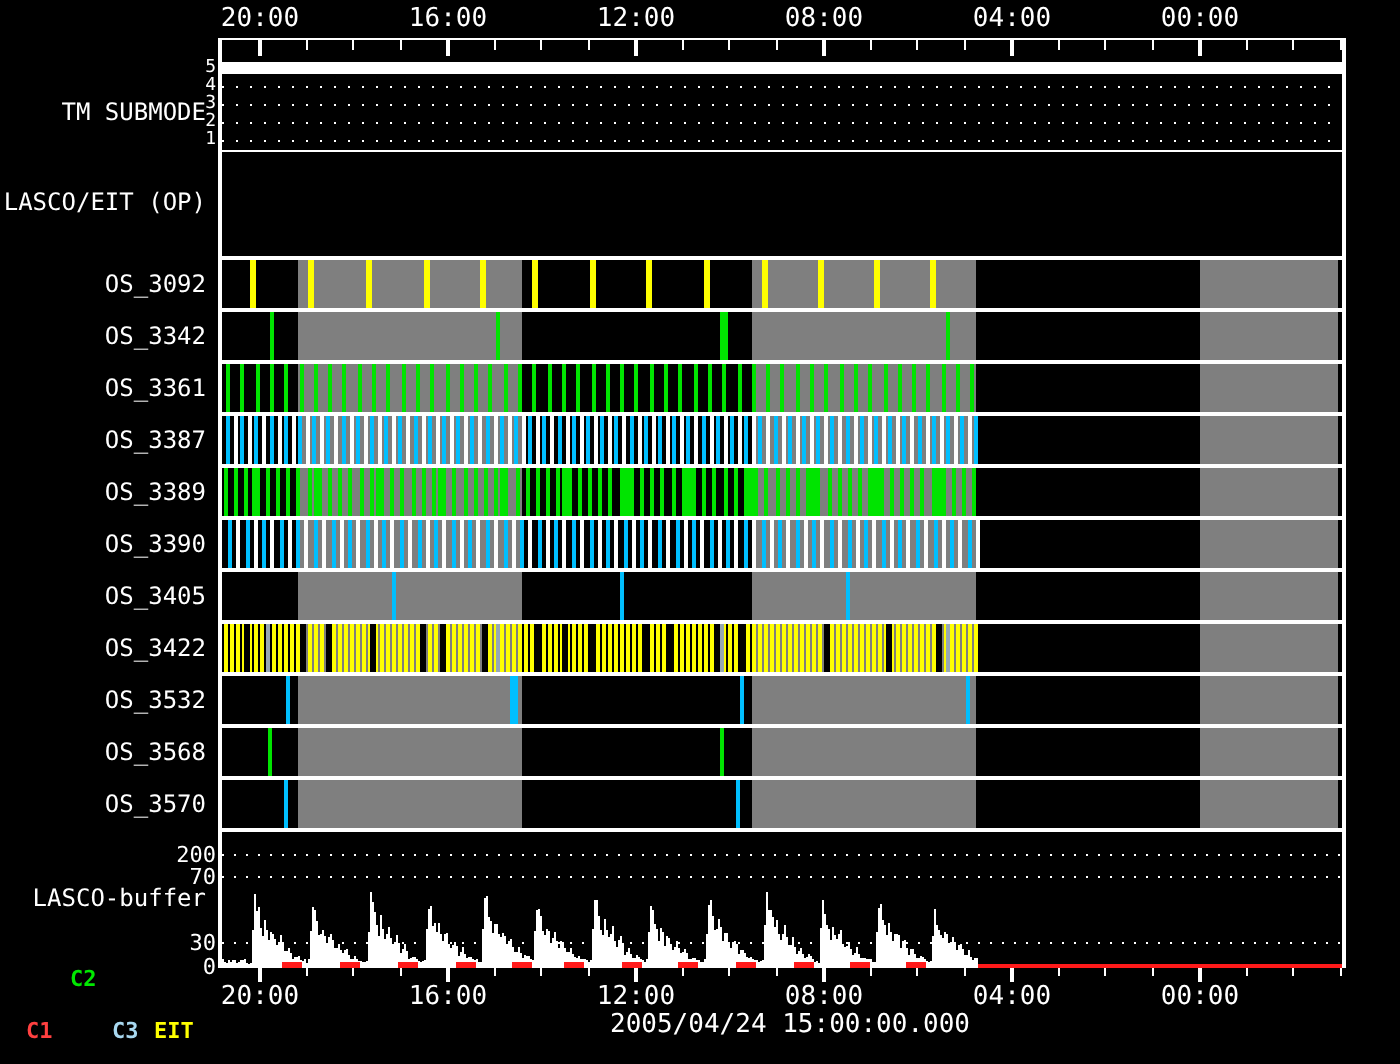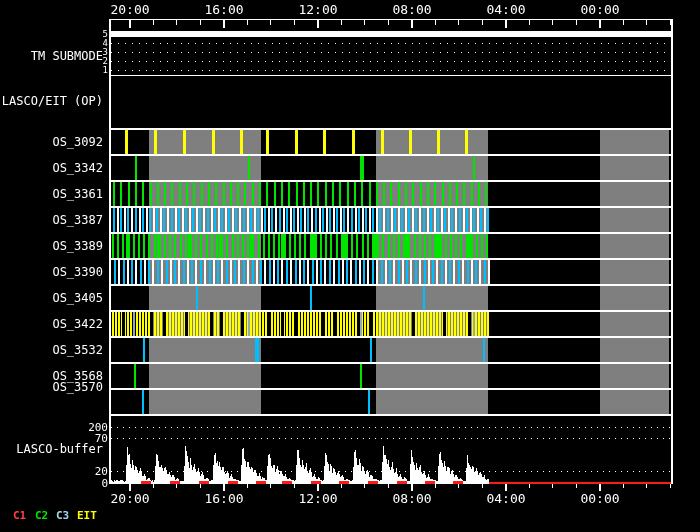--- a/index.html
+++ b/index.html
@@ -11,20 +11,21 @@
   #buffer-label{right:597px;top:442px;font-size:12px;}
   #date-label{left:305px;top:505px;font-size:13px;text-align:left;}
 </style>
 </head>
 <body>
 
 <div id="screen">
   <div class="lbl" id="tm-label">TM SUBMODE</div>
   <div class="lbl" id="op-label">LASCO/EIT (OP)</div>
   <div class="lbl" id="buffer-label">LASCO-buffer</div>
+  <div class="lbl" id="date-label">2005/04/24 15:00:00.000</div>
 <div style="position: absolute; left: 109px; top: 19px; width: 2px; height: 465px; background: rgb(255, 255, 255);"></div>
     <div style="position: absolute; left: 671px; top: 19px; width: 2px; height: 465px; background: rgb(255, 255, 255);"></div>
     <div style="position: absolute; left: 109px; top: 19px; width: 564px; height: 1px; background: rgb(255, 255, 255);"></div>
     <div style="position: absolute; left: 109px; top: 75px; width: 564px; height: 1px; background: rgb(255, 255, 255);"></div>
     <div style="position: absolute; left: 109px; top: 128px; width: 564px; height: 2px; background: rgb(255, 255, 255);"></div>
     <div style="position: absolute; left: 109px; top: 483px; width: 564px; height: 1px; background: rgb(255, 255, 255);"></div>
     <div style="position: absolute; left: 129px; top: 20px; width: 2px; height: 8px; background: rgb(255, 255, 255);"></div>
     <div style="position: absolute; left: 129px; top: 484px; width: 2px; height: 7px; background: rgb(255, 255, 255);"></div>
     <div style="position: absolute; left: 152.5px; top: 20px; width: 1px; height: 5px; background: rgb(255, 255, 255);"></div>
     <div style="position: absolute; left: 152.5px; top: 484px; width: 1px; height: 4px; background: rgb(255, 255, 255);"></div>
@@ -646,41 +647,41 @@
     <div style="position: absolute; left: 134px; top: 364px; width: 2px; height: 24px; background: rgb(0, 228, 0);"></div>
     <div style="position: absolute; left: 360px; top: 364px; width: 2px; height: 24px; background: rgb(0, 228, 0);"></div>
     <div style="position: absolute; left: 109px; top: 388px; width: 564px; height: 2px; background: rgb(255, 255, 255);"></div>
     <div style="position: absolute; right: 597px; top: 369px; font-size: 12px; text-align: right;">OS_3568</div>
     <div style="position: absolute; left: 149px; top: 390px; width: 112px; height: 24px; background: rgb(127, 127, 127);"></div>
     <div style="position: absolute; left: 376px; top: 390px; width: 112px; height: 24px; background: rgb(127, 127, 127);"></div>
     <div style="position: absolute; left: 600px; top: 390px; width: 69px; height: 24px; background: rgb(127, 127, 127);"></div>
     <div style="position: absolute; left: 142px; top: 390px; width: 2px; height: 24px; background: rgb(0, 191, 255);"></div>
     <div style="position: absolute; left: 368px; top: 390px; width: 2px; height: 24px; background: rgb(0, 191, 255);"></div>
     <div style="position: absolute; left: 109px; top: 414px; width: 564px; height: 2px; background: rgb(255, 255, 255);"></div>
-    <div style="position: absolute; right: 597px; top: 380px; font-size: 12px; text-align: right;">OS_3570</div>
+    <div style="position: absolute; right: 597px; top: 395px; font-size: 12px; text-align: right;">OS_3570</div>
     <div style="position: absolute; left: 111px; top: 427px; width: 560px; height: 1px; background-image: repeating-linear-gradient(to right, rgb(255, 255, 255) 0px, rgb(255, 255, 255) 1px, transparent 1px, transparent 6px);"></div>
     <div style="position: absolute; left: 111px; top: 438px; width: 560px; height: 1px; background-image: repeating-linear-gradient(to right, rgb(255, 255, 255) 0px, rgb(255, 255, 255) 1px, transparent 1px, transparent 6px);"></div>
     <div style="position: absolute; left: 111px; top: 471px; width: 560px; height: 1px; background-image: repeating-linear-gradient(to right, rgb(255, 255, 255) 0px, rgb(255, 255, 255) 1px, transparent 1px, transparent 6px);"></div>
     <div style="position: absolute; right: 592px; top: 421px; font-size: 11px;">200</div>
     <div style="position: absolute; right: 592px; top: 432px; font-size: 11px;">70</div>
-    <div style="position: absolute; right: 592px; top: 465px; font-size: 11px;">20</div>
+    <div style="position: absolute; right: 592px; top: 465px; font-size: 11px;">30</div>
     <div style="position: absolute; right: 592px; top: 477px; font-size: 11px;">0</div>
     <svg width="700" height="532" style="position: absolute; left: 0px; top: 0px; pointer-events: none;">
       <path d="M111,483 L111,479.5 L112,479.5 L112,481.1 L113,481.1 L113,481.6 L114,481.6 L114,480.0 L115,480.0 L115,480.8 L116,480.8 L116,480.0 L117,480.0 L117,479.8 L118,479.8 L118,481.3 L119,481.3 L119,481.0 L120,481.0 L120,480.0 L121,480.0 L121,480.2 L122,480.2 L122,479.6 L123,479.6 L123,481.4 L124,481.4 L124,481.8 L125,481.8 L125,481.3 L126,481.3 L126,464.9 L127,464.9 L127,446.8 L128,446.8 L128,455.3 L129,455.3 L129,453.7 L130,453.7 L130,463.8 L131,463.8 L131,467.8 L132,467.8 L132,460.2 L133,460.2 L133,465.1 L134,465.1 L134,470.0 L135,470.0 L135,466.0 L136,466.0 L136,467.1 L137,467.1 L137,469.7 L138,469.7 L138,472.5 L139,472.5 L139,470.8 L140,470.8 L140,467.7 L141,467.7 L141,472.1 L142,472.1 L142,475.6 L143,475.6 L143,475.6 L144,475.6 L144,474.0 L145,474.0 L145,476.3 L146,476.3 L146,479.5 L147,479.5 L147,478.7 L148,478.7 L148,478.3 L149,478.3 L149,478.1 L150,478.1 L150,479.8 L151,479.8 L151,480.5 L152,480.5 L152,479.7 L153,479.7 L153,481.5 L154,481.5 L154,479.6 L155,479.6 L155,465.6 L156,465.6 L156,453.5 L157,453.5 L157,455.0 L158,455.0 L158,460.6 L159,460.6 L159,467.4 L160,467.4 L160,467.2 L161,467.2 L161,465.2 L162,465.2 L162,468.1 L163,468.1 L163,471.4 L164,471.4 L164,468.4 L165,468.4 L165,467.1 L166,467.1 L166,470.1 L167,470.1 L167,474.0 L168,474.0 L168,473.8 L169,473.8 L169,471.9 L170,471.9 L170,475.0 L171,475.0 L171,476.7 L172,476.7 L172,475.2 L173,475.2 L173,474.6 L174,474.6 L174,477.3 L175,477.3 L175,479.6 L176,479.6 L176,479.4 L177,479.4 L177,478.2 L178,478.2 L178,479.4 L179,479.4 L179,480.5 L180,480.5 L180,480.5 L181,480.5 L181,481.1 L182,481.1 L182,481.1 L183,481.1 L183,480.7 L184,480.7 L184,466.0 L185,466.0 L185,446.1 L186,446.1 L186,451.0 L187,451.0 L187,455.8 L188,455.8 L188,462.4 L189,462.4 L189,468.1 L190,468.1 L190,457.6 L191,457.6 L191,464.5 L192,464.5 L192,469.6 L193,469.6 L193,467.2 L194,467.2 L194,463.7 L195,463.7 L195,469.0 L196,469.0 L196,472.1 L197,472.1 L197,471.1 L198,471.1 L198,467.5 L199,467.5 L199,471.6 L200,471.6 L200,476.3 L201,476.3 L201,474.3 L202,474.3 L202,472.2 L203,472.2 L203,475.3 L204,475.3 L204,479.4 L205,479.4 L205,478.9 L206,478.9 L206,478.3 L207,478.3 L207,478.4 L208,478.4 L208,479.3 L209,479.3 L209,480.6 L210,480.6 L210,481.0 L211,481.0 L211,480.4 L212,480.4 L212,480.1 L213,480.1 L213,464.7 L214,464.7 L214,454.5 L215,454.5 L215,453.1 L216,453.1 L216,462.9 L217,462.9 L217,461.4 L218,461.4 L218,465.9 L219,465.9 L219,461.5 L220,461.5 L220,467.0 L221,467.0 L221,470.4 L222,470.4 L222,467.1 L223,467.1 L223,466.5 L224,466.5 L224,472.0 L225,472.0 L225,473.8 L226,473.8 L226,472.6 L227,472.6 L227,470.8 L228,470.8 L228,472.9 L229,472.9 L229,477.8 L230,477.8 L230,475.8 L231,475.8 L231,473.5 L232,473.5 L232,477.1 L233,477.1 L233,479.2 L234,479.2 L234,478.5 L235,478.5 L235,478.6 L236,478.6 L236,479.6 L237,479.6 L237,480.0 L238,480.0 L238,479.5 L239,479.5 L239,481.0 L240,481.0 L240,481.1 L241,481.1 L241,464.6 L242,464.6 L242,449.0 L243,449.0 L243,447.9 L244,447.9 L244,458.6 L245,458.6 L245,460.6 L246,460.6 L246,466.5 L247,466.5 L247,461.8 L248,461.8 L248,462.2 L249,462.2 L249,467.2 L250,467.2 L250,468.5 L251,468.5 L251,466.5 L252,466.5 L252,468.1 L253,468.1 L253,472.0 L254,472.0 L254,470.3 L255,470.3 L255,469.6 L256,469.6 L256,473.4 L257,473.4 L257,476.2 L258,476.2 L258,475.9 L259,475.9 L259,473.3 L260,473.3 L260,476.3 L261,476.3 L261,479.2 L262,479.2 L262,477.4 L263,477.4 L263,477.9 L264,477.9 L264,478.1 L265,478.1 L265,479.5 L266,479.5 L266,480.0 L267,480.0 L267,465.5 L268,465.5 L268,454.8 L269,454.8 L269,454.3 L270,454.3 L270,457.9 L271,457.9 L271,465.6 L272,465.6 L272,467.7 L273,467.7 L273,464.5 L274,464.5 L274,465.3 L275,465.3 L275,471.7 L276,471.7 L276,469.2 L277,469.2 L277,466.2 L278,466.2 L278,470.4 L279,470.4 L279,474.1 L280,474.1 L280,470.6 L281,470.6 L281,471.1 L282,471.1 L282,474.2 L283,474.2 L283,476.1 L284,476.1 L284,475.8 L285,475.8 L285,474.0 L286,474.0 L286,477.0 L287,477.0 L287,478.7 L288,478.7 L288,479.1 L289,479.1 L289,477.9 L290,477.9 L290,479.3 L291,479.3 L291,479.7 L292,479.7 L292,479.5 L293,479.5 L293,479.8 L294,479.8 L294,481.1 L295,481.1 L295,480.1 L296,480.1 L296,464.7 L297,464.7 L297,449.8 L298,449.8 L298,449.8 L299,449.8 L299,458.2 L300,458.2 L300,464.8 L301,464.8 L301,467.4 L302,467.4 L302,459.5 L303,459.5 L303,464.9 L304,464.9 L304,468.5 L305,468.5 L305,467.1 L306,467.1 L306,463.2 L307,463.2 L307,470.5 L308,470.5 L308,473.3 L309,473.3 L309,469.8 L310,469.8 L310,467.9 L311,467.9 L311,471.6 L312,471.6 L312,477.3 L313,477.3 L313,476.0 L314,476.0 L314,473.8 L315,473.8 L315,476.8 L316,476.8 L316,479.1 L317,479.1 L317,478.9 L318,478.9 L318,477.4 L319,477.4 L319,478.3 L320,478.3 L320,479.6 L321,479.6 L321,480.0 L322,480.0 L322,480.8 L323,480.8 L323,479.5 L324,479.5 L324,465.8 L325,465.8 L325,452.9 L326,452.9 L326,455.1 L327,455.1 L327,462.2 L328,462.2 L328,464.3 L329,464.3 L329,470.7 L330,470.7 L330,463.8 L331,463.8 L331,466.2 L332,466.2 L332,473.2 L333,473.2 L333,468.0 L334,468.0 L334,468.8 L335,468.8 L335,472.1 L336,472.1 L336,474.9 L337,474.9 L337,473.4 L338,473.4 L338,470.5 L339,470.5 L339,473.8 L340,473.8 L340,476.6 L341,476.6 L341,475.9 L342,475.9 L342,474.6 L343,474.6 L343,476.5 L344,476.5 L344,479.5 L345,479.5 L345,479.6 L346,479.6 L346,478.9 L347,478.9 L347,479.0 L348,479.0 L348,480.0 L349,480.0 L349,479.8 L350,479.8 L350,481.2 L351,481.2 L351,481.1 L352,481.1 L352,479.6 L353,479.6 L353,467.0 L354,467.0 L354,452.4 L355,452.4 L355,449.9 L356,449.9 L356,457.8 L357,457.8 L357,464.9 L358,464.9 L358,464.5 L359,464.5 L359,459.3 L360,459.3 L360,463.4 L361,463.4 L361,470.5 L362,470.5 L362,466.3 L363,466.3 L363,466.5 L364,466.5 L364,470.9 L365,470.9 L365,474.0 L366,474.0 L366,471.0 L367,471.0 L367,470.3 L368,470.3 L368,472.1 L369,472.1 L369,476.8 L370,476.8 L370,474.8 L371,474.8 L371,474.8 L372,474.8 L372,476.4 L373,476.4 L373,478.7 L374,478.7 L374,478.9 L375,478.9 L375,478.5 L376,478.5 L376,479.3 L377,479.3 L377,480.2 L378,480.2 L378,480.1 L379,480.1 L379,480.8 L380,480.8 L380,480.4 L381,480.4 L381,479.8 L382,479.8 L382,462.4 L383,462.4 L383,446.1 L384,446.1 L384,455.2 L385,455.2 L385,455.0 L386,455.0 L386,458.6 L387,458.6 L387,463.5 L388,463.5 L388,460.0 L389,460.0 L389,467.2 L390,467.2 L390,470.1 L391,470.1 L391,467.2 L392,467.2 L392,462.4 L393,462.4 L393,468.6 L394,468.6 L394,472.7 L395,472.7 L395,472.4 L396,472.4 L396,468.3 L397,468.3 L397,473.6 L398,473.6 L398,477.1 L399,477.1 L399,475.6 L400,475.6 L400,474.0 L401,474.0 L401,477.1 L402,477.1 L402,478.9 L403,478.9 L403,478.7 L404,478.7 L404,477.0 L405,477.0 L405,478.2 L406,478.2 L406,479.3 L407,479.3 L407,480.8 L408,480.8 L408,480.7 L409,480.7 L409,481.4 L410,481.4 L410,464.1 L411,464.1 L411,449.8 L412,449.8 L412,457.0 L413,457.0 L413,462.4 L414,462.4 L414,464.5 L415,464.5 L415,469.9 L416,469.9 L416,463.4 L417,463.4 L417,467.6 L418,467.6 L418,469.6 L419,469.6 L419,467.1 L420,467.1 L420,465.2 L421,465.2 L421,471.8 L422,471.8 L422,473.7 L423,473.7 L423,473.2 L424,473.2 L424,471.1 L425,471.1 L425,474.6 L426,474.6 L426,477.6 L427,477.6 L427,476.7 L428,476.7 L428,473.6 L429,473.6 L429,477.0 L430,477.0 L430,479.1 L431,479.1 L431,478.8 L432,478.8 L432,478.8 L433,478.8 L433,479.5 L434,479.5 L434,479.7 L435,479.7 L435,479.6 L436,479.6 L436,481.2 L437,481.2 L437,481.2 L438,481.2 L438,466.0 L439,466.0 L439,454.2 L440,454.2 L440,452.2 L441,452.2 L441,459.9 L442,459.9 L442,462.6 L443,462.6 L443,467.4 L444,467.4 L444,461.4 L445,461.4 L445,465.9 L446,465.9 L446,470.7 L447,470.7 L447,466.8 L448,466.8 L448,466.9 L449,466.9 L449,467.6 L450,467.6 L450,474.1 L451,474.1 L451,470.6 L452,470.6 L452,470.0 L453,470.0 L453,474.1 L454,474.1 L454,477.4 L455,477.4 L455,474.6 L456,474.6 L456,474.5 L457,474.5 L457,476.8 L458,476.8 L458,479.1 L459,479.1 L459,478.9 L460,478.9 L460,477.8 L461,477.8 L461,478.5 L462,478.5 L462,479.6 L463,479.6 L463,480.5 L464,480.5 L464,480.8 L465,480.8 L465,480.6 L466,480.6 L466,468.1 L467,468.1 L467,454.6 L468,454.6 L468,462.5 L469,462.5 L469,464.8 L470,464.8 L470,467.3 L471,467.3 L471,469.1 L472,469.1 L472,466.0 L473,466.0 L473,467.1 L474,467.1 L474,471.6 L475,471.6 L475,470.9 L476,470.9 L476,468.4 L477,468.4 L477,471.2 L478,471.2 L478,475.0 L479,475.0 L479,472.6 L480,472.6 L480,472.0 L481,472.0 L481,474.4 L482,474.4 L482,477.4 L483,477.4 L483,477.4 L484,477.4 L484,475.2 L485,475.2 L485,478.6 L486,478.6 L486,480.0 L487,480.0 L487,479.1 L488,479.1 L488,478.9 L489,478.9 L489,483 Z" fill="#ffffff" shape-rendering="crispEdges"></path>
     </svg>
     <div style="position: absolute; left: 141px; top: 481px; width: 10px; height: 3px; background: rgb(255, 26, 26);"></div>
     <div style="position: absolute; left: 170px; top: 481px; width: 10px; height: 3px; background: rgb(255, 26, 26);"></div>
     <div style="position: absolute; left: 199px; top: 481px; width: 10px; height: 3px; background: rgb(255, 26, 26);"></div>
     <div style="position: absolute; left: 228px; top: 481px; width: 10px; height: 3px; background: rgb(255, 26, 26);"></div>
     <div style="position: absolute; left: 256px; top: 481px; width: 10px; height: 3px; background: rgb(255, 26, 26);"></div>
     <div style="position: absolute; left: 282px; top: 481px; width: 10px; height: 3px; background: rgb(255, 26, 26);"></div>
     <div style="position: absolute; left: 311px; top: 481px; width: 10px; height: 3px; background: rgb(255, 26, 26);"></div>
     <div style="position: absolute; left: 339px; top: 481px; width: 10px; height: 3px; background: rgb(255, 26, 26);"></div>
     <div style="position: absolute; left: 368px; top: 481px; width: 10px; height: 3px; background: rgb(255, 26, 26);"></div>
     <div style="position: absolute; left: 397px; top: 481px; width: 10px; height: 3px; background: rgb(255, 26, 26);"></div>
     <div style="position: absolute; left: 425px; top: 481px; width: 10px; height: 3px; background: rgb(255, 26, 26);"></div>
     <div style="position: absolute; left: 453px; top: 481px; width: 10px; height: 3px; background: rgb(255, 26, 26);"></div>
     <div style="position: absolute; left: 489px; top: 482px; width: 182px; height: 2px; background: rgb(255, 26, 26);"></div>
     <div style="position: absolute; left: 13px; top: 509px; font-size: 11px; font-weight: bold; color: rgb(255, 64, 64);">C1</div>
-    <div style="position: absolute; left: 35px; top: 509px; font-size: 11px; font-weight: bold; color: rgb(0, 232, 0);">C2</div>
+    <div style="position: absolute; left: 35px; top: 483px; font-size: 11px; font-weight: bold; color: rgb(0, 232, 0);">C2</div>
     <div style="position: absolute; left: 56px; top: 509px; font-size: 11px; font-weight: bold; color: rgb(168, 216, 240);">C3</div>
     <div style="position: absolute; left: 77px; top: 509px; font-size: 11px; font-weight: bold; color: rgb(255, 255, 0);">EIT</div>
   </div>
 
 </body></html>

